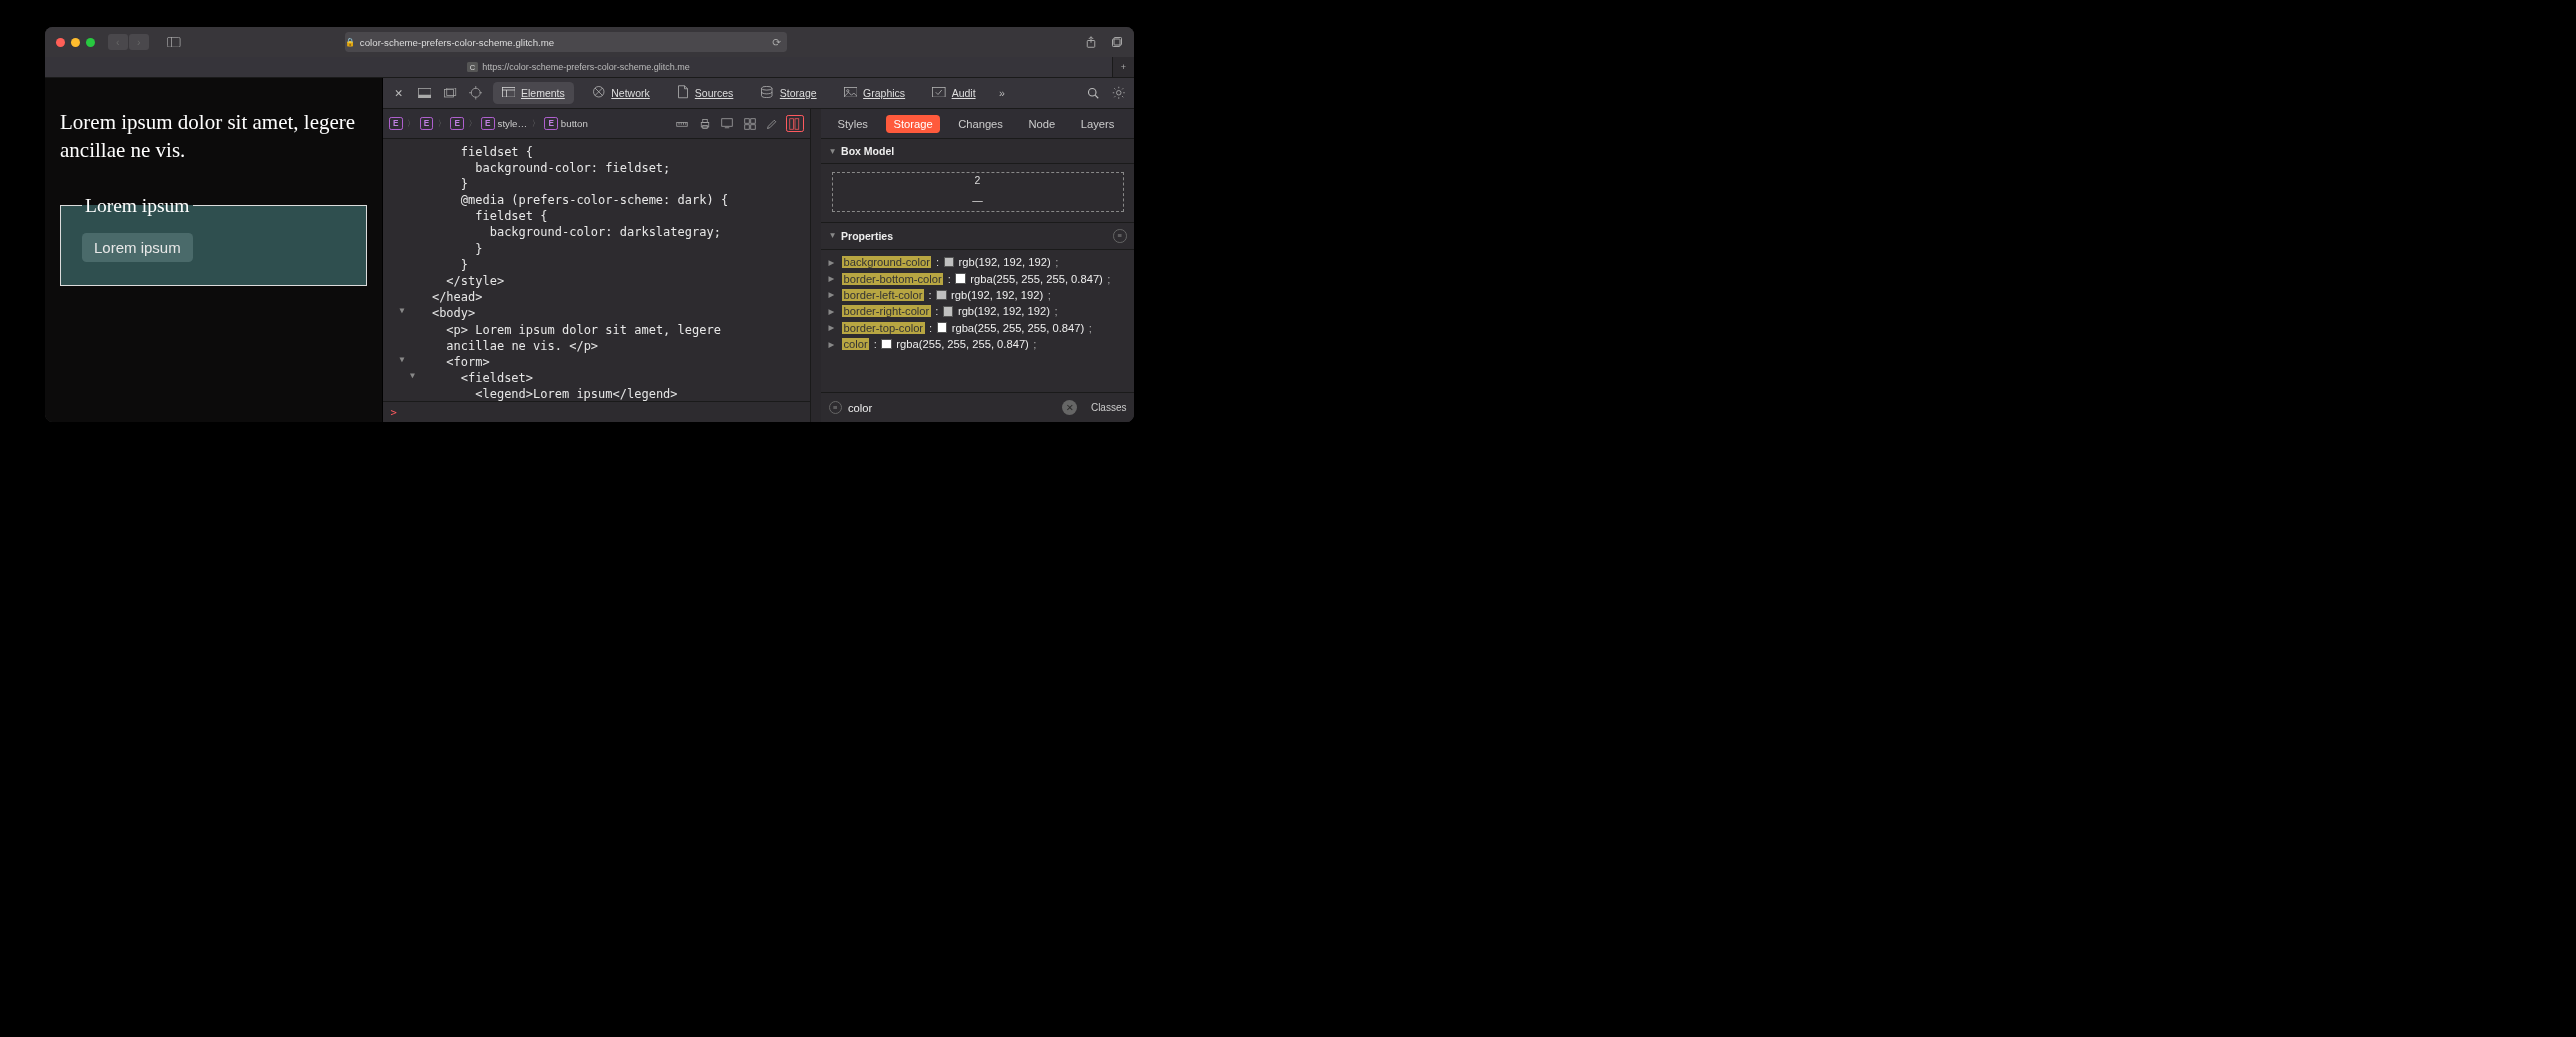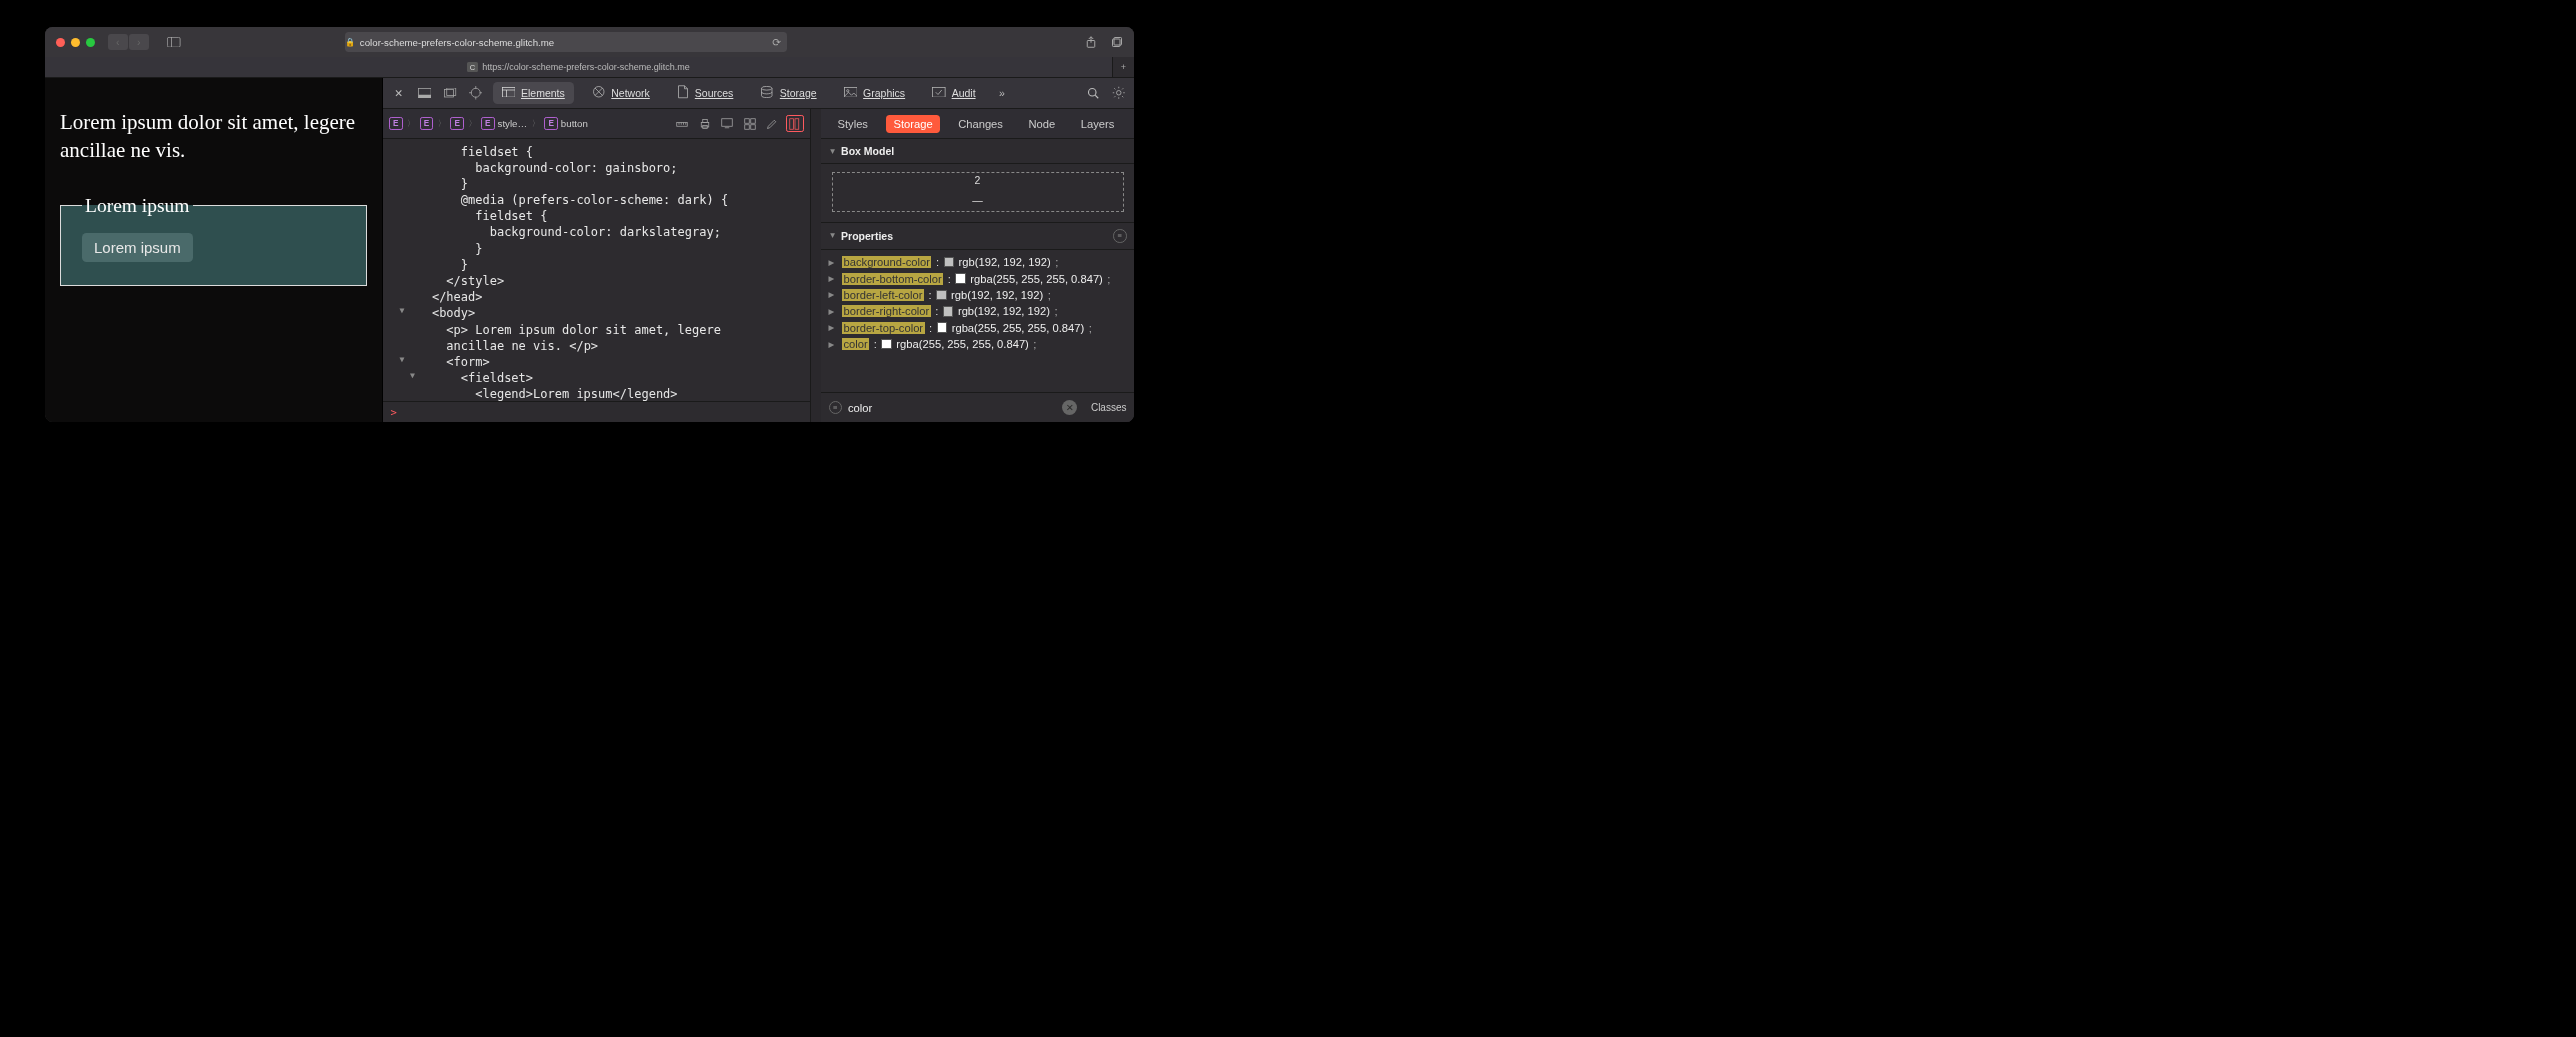--- a/index.html
+++ b/index.html
@@ -445,21 +445,21 @@
             <div class="tool-icon active-red">
                 <svg width="10.5" height="12" viewBox="0 0 14 16" fill="none" stroke="#ff5a5f">
                   <rect x="1" y="1" width="5" height="14"></rect>
                   <rect x="8" y="1" width="5" height="14"></rect>
                 </svg>
               </div>
           </div>
 
           <div class="dt-source">
 <div class="line"><span class="css-prop">        fieldset {</span></div>
-<div class="line"><span class="css-prop">          background-color: gainsboro;</span></div>
+<div class="line"><span class="css-prop">          background-color: fieldset;</span></div>
 <div class="line"><span class="css-prop">        }</span></div>
 <div class="line"><span class="css-prop">        @media (prefers-color-scheme: dark) {</span></div>
 <div class="line"><span class="css-prop">          fieldset {</span></div>
 <div class="line"><span class="css-prop">            background-color: darkslategray;</span></div>
 <div class="line"><span class="css-prop">          }</span></div>
 <div class="line"><span class="css-prop">        }</span></div>
 <div class="line">      <span class="tag">&lt;/style&gt;</span></div>
 <div class="line">    <span class="tag">&lt;/head&gt;</span></div>
 <div class="line"><span class="disclosure">▼</span>    <span class="tag">&lt;body&gt;</span></div>
 <div class="line">      <span class="tag">&lt;p&gt;</span><span class="txt"> Lorem ipsum dolor sit amet, legere </span></div>

